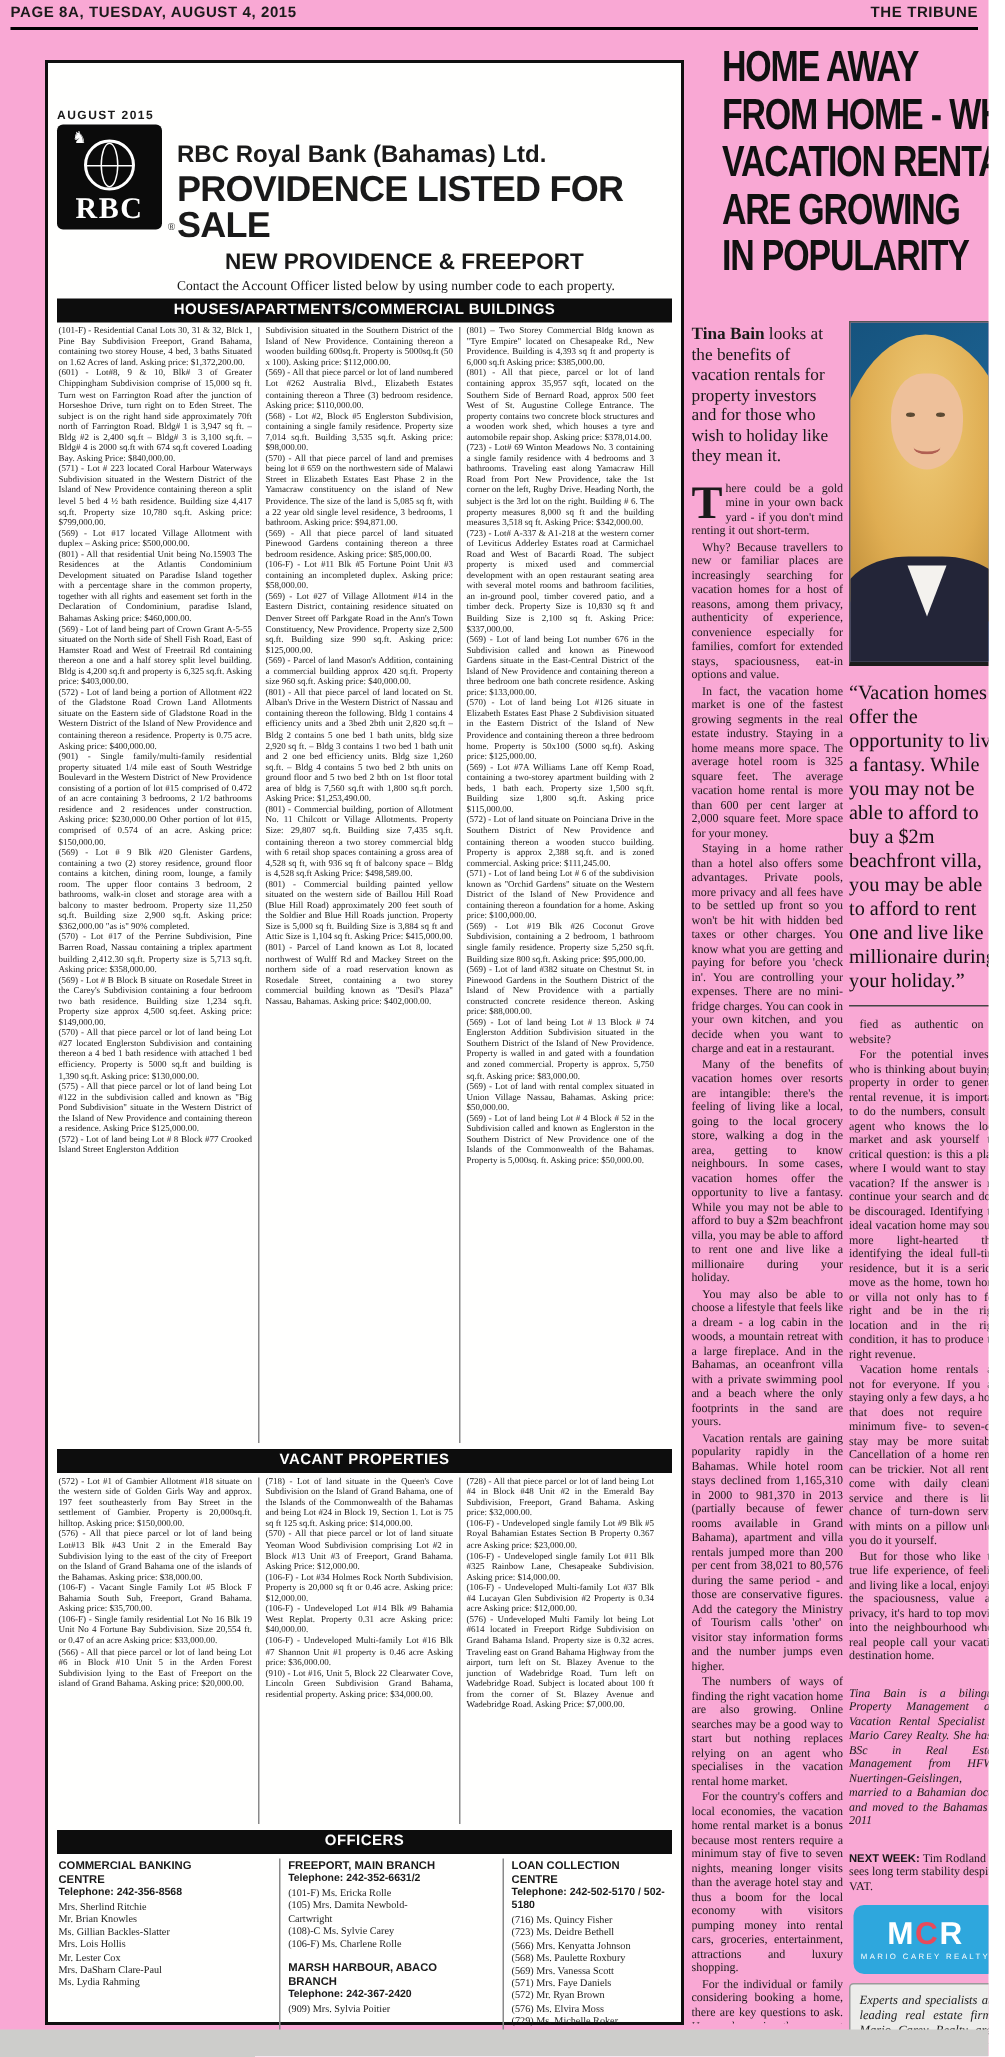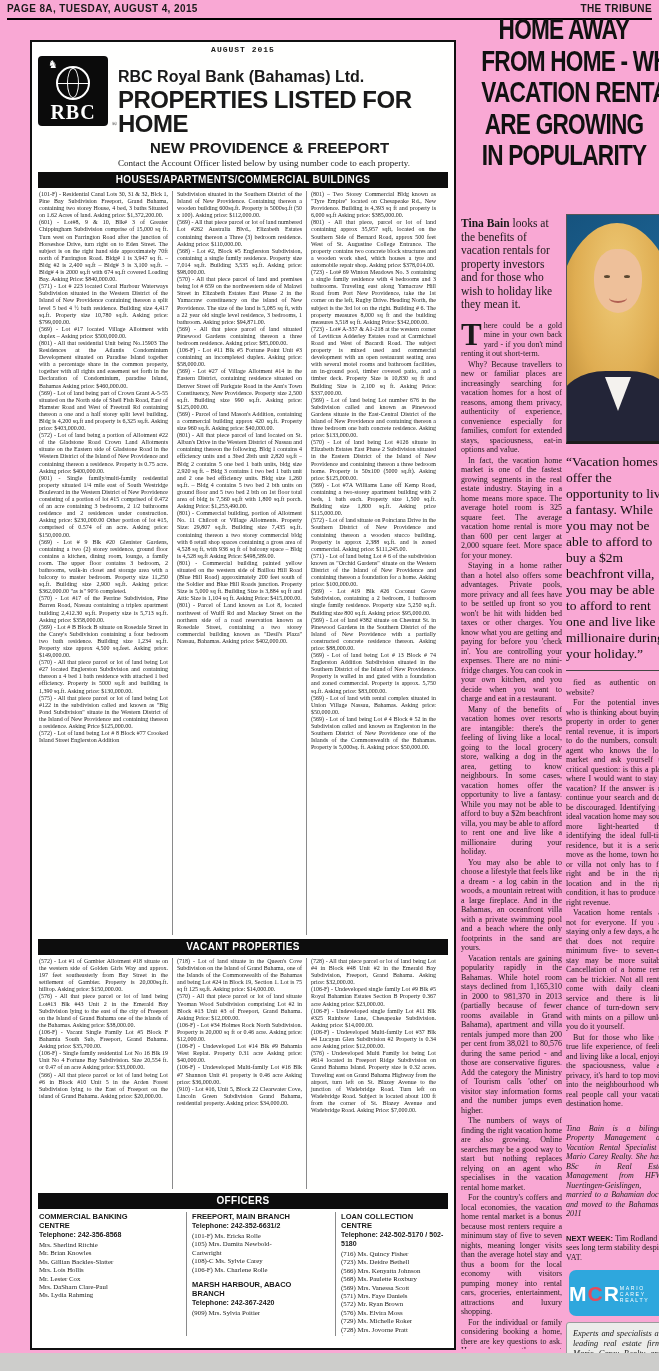--- a/index.html
+++ b/index.html
@@ -5,21 +5,21 @@
   html,body{margin:0;padding:0;background:#fff;}
   .page{position:relative;width:659px;height:1371px;background:#f9a8d4;overflow:hidden;
         font-family:"Liberation Serif",serif;color:#1a1a1a;}
   
   .masthead{position:absolute;top:3px;left:7px;right:7px;display:flex;justify-content:space-between;
             font-family:"Liberation Sans",sans-serif;font-weight:bold;font-size:10px;letter-spacing:.4px;
             border-bottom:2px solid #000;padding-bottom:4px;}
   
   .ad{position:absolute;left:30px;top:40px;width:426px;height:1310px;border:2px solid #101010;
       box-sizing:border-box;padding:3px 6px;background:#fffffe;}
-  .ad-date{text-align:center;font-family:Liberation Mono, monospace;font-weight:bold;font-size:8px;letter-spacing:1px;}
+  .ad-date{text-align:left;font-family:Liberation Sans, sans-serif;font-weight:bold;font-size:8px;letter-spacing:1px;margin-top:27px;}
   .ad-header{display:flex;align-items:flex-start;margin-top:2px;}
   .rbc-logo{width:70px;height:70px;background:#0b0b0b;border-radius:4px;position:relative;flex:0 0 auto;}
   .rbc-globe{position:absolute;left:18px;top:10px;width:34px;height:34px;border:2px solid #fff;border-radius:50%;box-sizing:border-box;}
   .rbc-globe:before{content:"";position:absolute;left:50%;top:0;bottom:0;width:10px;margin-left:-6px;border:1px solid #fff;border-radius:50%;}
   .rbc-globe:after{content:"";position:absolute;top:50%;left:0;right:0;height:0;border-top:1px solid #fff;}
   .rbc-lion{position:absolute;left:10px;top:2px;color:#fff;font-size:11px;}
   .rbc-word{position:absolute;left:0;right:0;bottom:2px;text-align:center;color:#fff;
             font-family:"Liberation Serif",serif;font-weight:bold;font-size:20px;letter-spacing:1px;}
   .rbc-reg{position:absolute;right:-9px;bottom:-2px;font-size:7px;color:#222;}
   .ad-header-text{margin-left:10px;line-height:1;}
@@ -37,21 +37,21 @@
   .vacant-cols{height:231px;}
   
   .officers-cols{display:flex;height:124px;}
   .ocol{width:134px;padding:0 4px 0 1px;box-sizing:border-box;overflow:hidden;}
   .ocol + .ocol{border-left:1px solid #8a8a8a;padding-left:5px;margin-left:36px;}
   .ocol-title{font-family:"Liberation Sans",sans-serif;font-weight:bold;font-size:7.5px;line-height:9px;}
   .ocol-phone{font-family:"Liberation Sans",sans-serif;font-weight:bold;font-size:7px;line-height:9px;margin-bottom:2px;}
   .ocol .person{font-size:6.8px;line-height:8.4px;}
   .ocol .subhead{margin-top:6px;}
   
-  .headline{position:absolute;left:458px;top:14px;width:212px;text-align:center;
+  .headline{position:absolute;left:458px;top:30px;width:212px;text-align:left;
             font-family:"Liberation Sans",sans-serif;font-weight:800;color:#111;}
   .headline div{font-size:29px;line-height:31.5px;letter-spacing:-1px;transform:scaleX(.78);transform-origin:50% 50%;white-space:nowrap;}
   .art-left{position:absolute;left:461px;top:217px;width:101px;height:1132px;overflow:hidden;}
   .art-right{position:absolute;left:566px;top:214px;width:102px;height:1150px;overflow:hidden;}
   .standfirst{font-size:11.5px;line-height:13.5px;margin-bottom:9px;}
   .standfirst b{font-weight:bold;}
   .apara{font-size:8px;line-height:9.5px;text-align:justify;margin:0 0 1px;text-indent:7px;}
   .apara.first{text-indent:0;}
   .dropcap{float:left;font-size:31px;line-height:23px;font-weight:bold;padding:2px 2px 0 0;font-family:"Liberation Serif",serif;}
   .photo{width:100px;height:226px;position:relative;overflow:hidden;border:1px solid #555;border-bottom:3px solid #1c1c1c;
@@ -63,21 +63,21 @@
   .eye.l{left:10px;}.eye.r{left:30px;}
   .smile{position:absolute;left:15px;top:44px;width:18px;height:8px;border-bottom:2px solid #b05f52;border-radius:50%;}
   .blazer{position:absolute;left:-6px;bottom:-4px;width:112px;height:74px;background:#232538;border-radius:40% 40% 0 0;}
   .collar{position:absolute;left:38px;bottom:30px;width:0;height:0;border-left:13px solid transparent;
           border-right:13px solid transparent;border-top:34px solid #f4f2ee;}
   .pullquote{font-size:13.5px;line-height:16px;margin:10px 0 8px;color:#111;}
   .pq-rule{border:none;border-top:1px solid #444;margin:6px 0 7px;}
   .bio{font-size:8px;line-height:9.5px;font-style:italic;text-align:justify;margin:15px 0;}
   .nextweek{font-size:8px;line-height:9.5px;margin:6px 0 8px;}
   .nextweek b{font-family:"Liberation Sans",sans-serif;font-size:7.5px;}
-  .mcr-box{width:96px;height:46px;border-radius:7px;display:flex;flex-direction:row;align-items:center;
+  .mcr-box{width:96px;height:46px;border-radius:7px;display:flex;flex-direction:column;align-items:center;
            justify-content:center;margin:2px auto 6px;}
   .mcr-word{font-family:"Liberation Sans",sans-serif;font-weight:bold;font-size:21px;line-height:21px;color:#fff;letter-spacing:1px;}
   .mcr-sub{font-family:"Liberation Sans",sans-serif;font-size:5.2px;letter-spacing:1.6px;color:#fff;margin-top:2px;}
   .experts-box{background:#ececea;border:1px solid #9a9a9a;border-radius:3px;padding:6px 6px;
                font-size:8.4px;line-height:10px;font-style:italic;text-align:justify;}
   .footer-band{position:absolute;left:0;right:0;bottom:0;height:18px;background:#cdcdcb;}
 </style>
 </head>
 <body>
 
@@ -92,21 +92,21 @@
     <div class="ad-date">AUGUST 2015</div>
     <div class="ad-header">
       <div class="rbc-logo">
         <span class="rbc-lion">♞</span>
         <span class="rbc-globe"></span>
         <span class="rbc-word">RBC</span>
         <span class="rbc-reg">®</span>
       </div>
       <div class="ad-header-text">
         <div class="bank-name">RBC Royal Bank (Bahamas) Ltd.</div>
-        <div class="ad-title">PROPERTIES LISTED FOR HOME</div>
+        <div class="ad-title">PROVIDENCE LISTED FOR SALE</div>
         <div class="ad-subtitle">NEW PROVIDENCE &amp; FREEPORT</div>
         <div class="ad-instruction">Contact the Account Officer listed below by using number code to each property.</div>
       </div>
     </div>
 
     <div class="bar">HOUSES/APARTMENTS/COMMERCIAL BUILDINGS</div>
     <div class="cols houses-cols">
       <div class="lcol">
           <div>(101-F) - Residential Canal Lots 30, 31 &amp; 32, Blck 1, Pine Bay Subdivision Freeport, Grand Bahama, containing two storey House, 4 bed, 3 baths Situated on 1.62 Acres of land. Asking price: $1,372,200.00.</div>
           <div>(601) - Lot#8, 9 &amp; 10, Blk# 3 of Greater Chippingham Subdivision comprise of 15,000 sq ft. Turn west on Farrington Road after the junction of Horseshoe Drive, turn right on to Eden Street. The subject is on the right hand side approximately 70ft north of Farrington Road. Bldg# 1 is 3,947 sq ft. – Bldg #2 is 2,400 sq.ft – Bldg# 3 is 3,100 sq.ft. – Bldg# 4 is 2000 sq.ft with 674 sq.ft covered Loading Bay. Asking Price: $840,000.00.</div>

